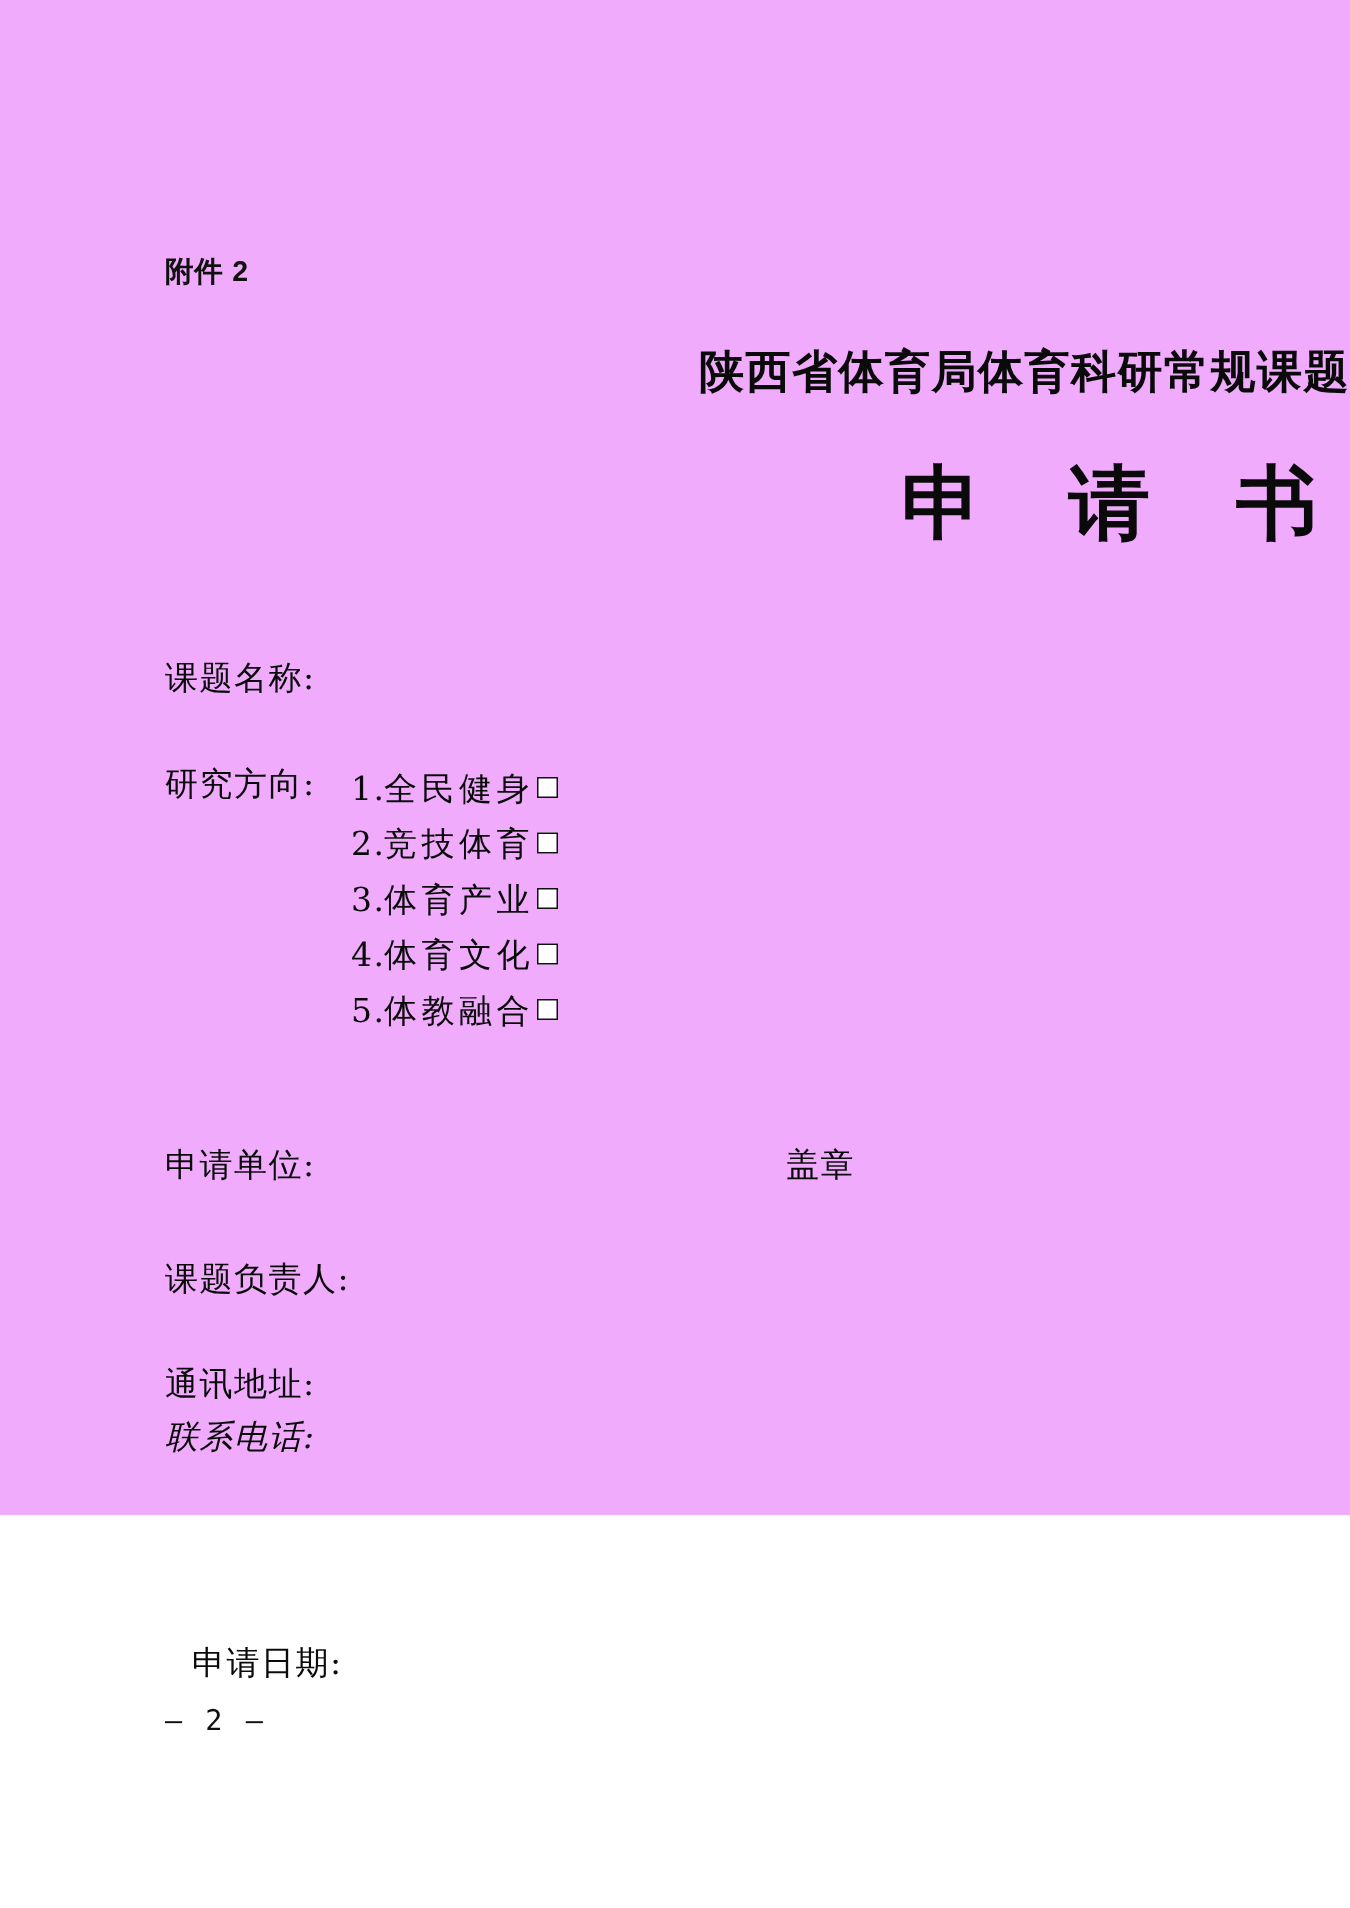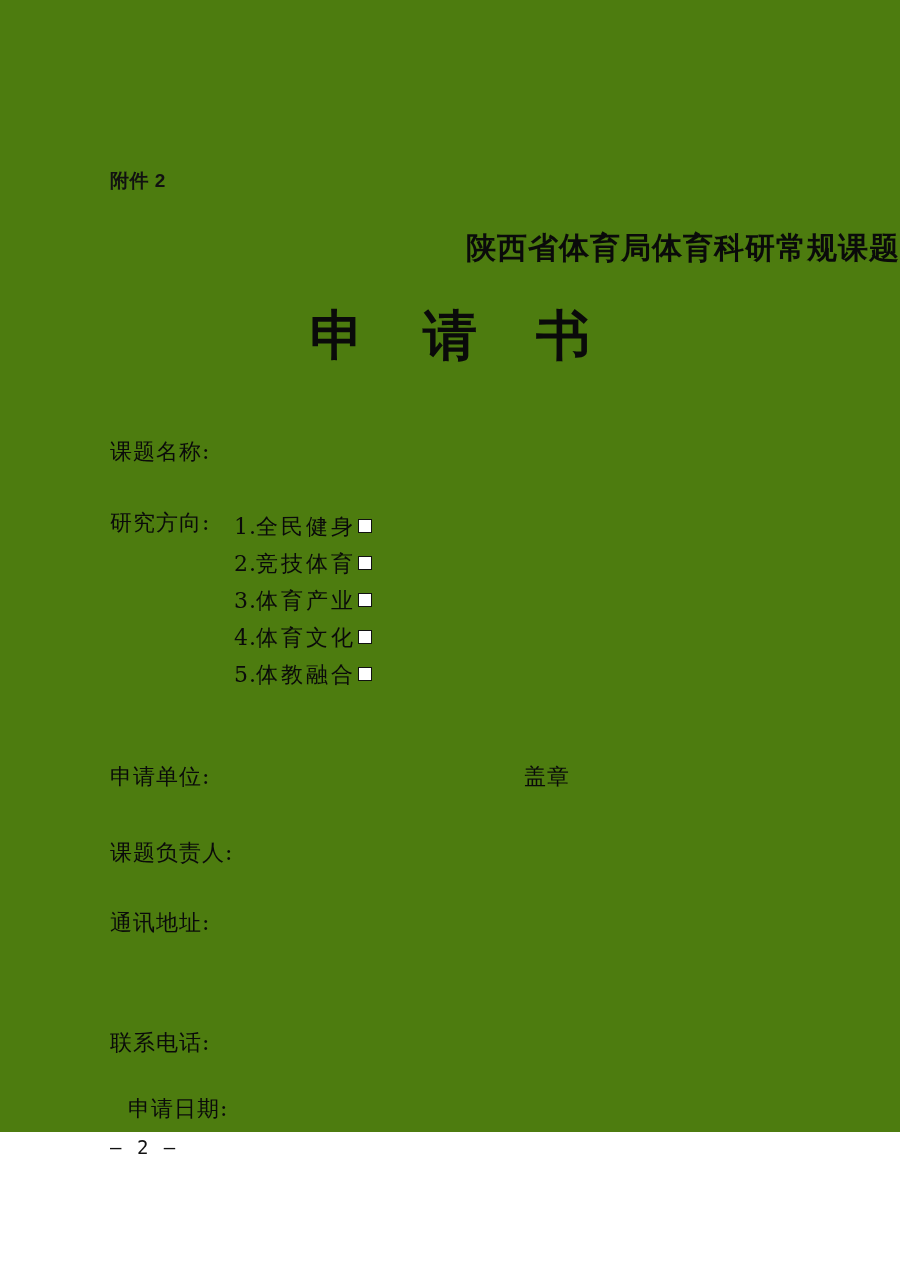--- a/index.html
+++ b/index.html
@@ -12,22 +12,22 @@
     height: 1272px;
     position: relative;
     font-family: "DejaVu Serif", "Liberation Serif", serif;
     color: #000000;
     overflow: hidden;
   }
   .page {
     position: absolute;
     left: 0; top: 0;
     width: 900px;
-    height: 1132px;
-    background: #4d7c0f;
+    height: 1010px;
+    background: #f0abfc;
   }
   .attachment-label {
     position: absolute;
     left: 110px;
     top: 168px;
     font-family: "Liberation Sans", sans-serif;
     font-size: 19px;
     font-weight: bold;
     letter-spacing: 0.5px;
     color: #111;
@@ -42,22 +42,22 @@
     font-size: 30px;
     font-weight: bold;
     letter-spacing: 1px;
     color: #0a0a0a;
   }
   .title-line2 {
     position: absolute;
     left: 0;
     top: 300px;
     width: 900px;
-    text-align: center;
-    font-family: Liberation Sans, sans-serif;
+    text-align: right;
+    font-family: Liberation Serif, serif;
     font-size: 54px;
     font-weight: bold;
     letter-spacing: 22px;
     text-indent: 22px;
     color: #0a0a0a;
   }
   .field {
     position: absolute;
     left: 110px;
     font-size: 22px;
@@ -65,21 +65,21 @@
     font-family: "DejaVu Serif", "Liberation Serif", serif;
     color: #0a0a0a;
     white-space: nowrap;
     text-align: center;
   }
   .field-title { top: 437px; }
   .field-direction { top: 508px; }
   .field-unit { top: 762px; }
   .field-leader { top: 838px; }
   .field-address { top: 908px; }
-  .field-phone { top: 1028px; }
+  .field-phone { top: 943px; font-style: italic; }
   .field-date { top: 1094px; margin-left: 18px; }
 
   .seal-note {
     position: absolute;
     left: 524px;
     top: 762px;
     font-size: 22px;
     letter-spacing: 1px;
     color: #0a0a0a;
   }

